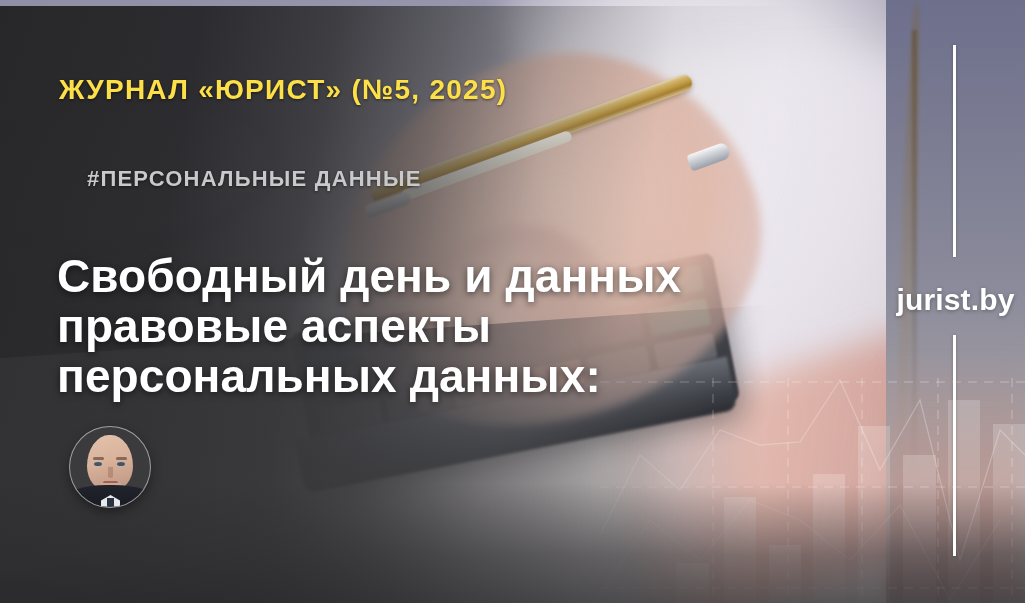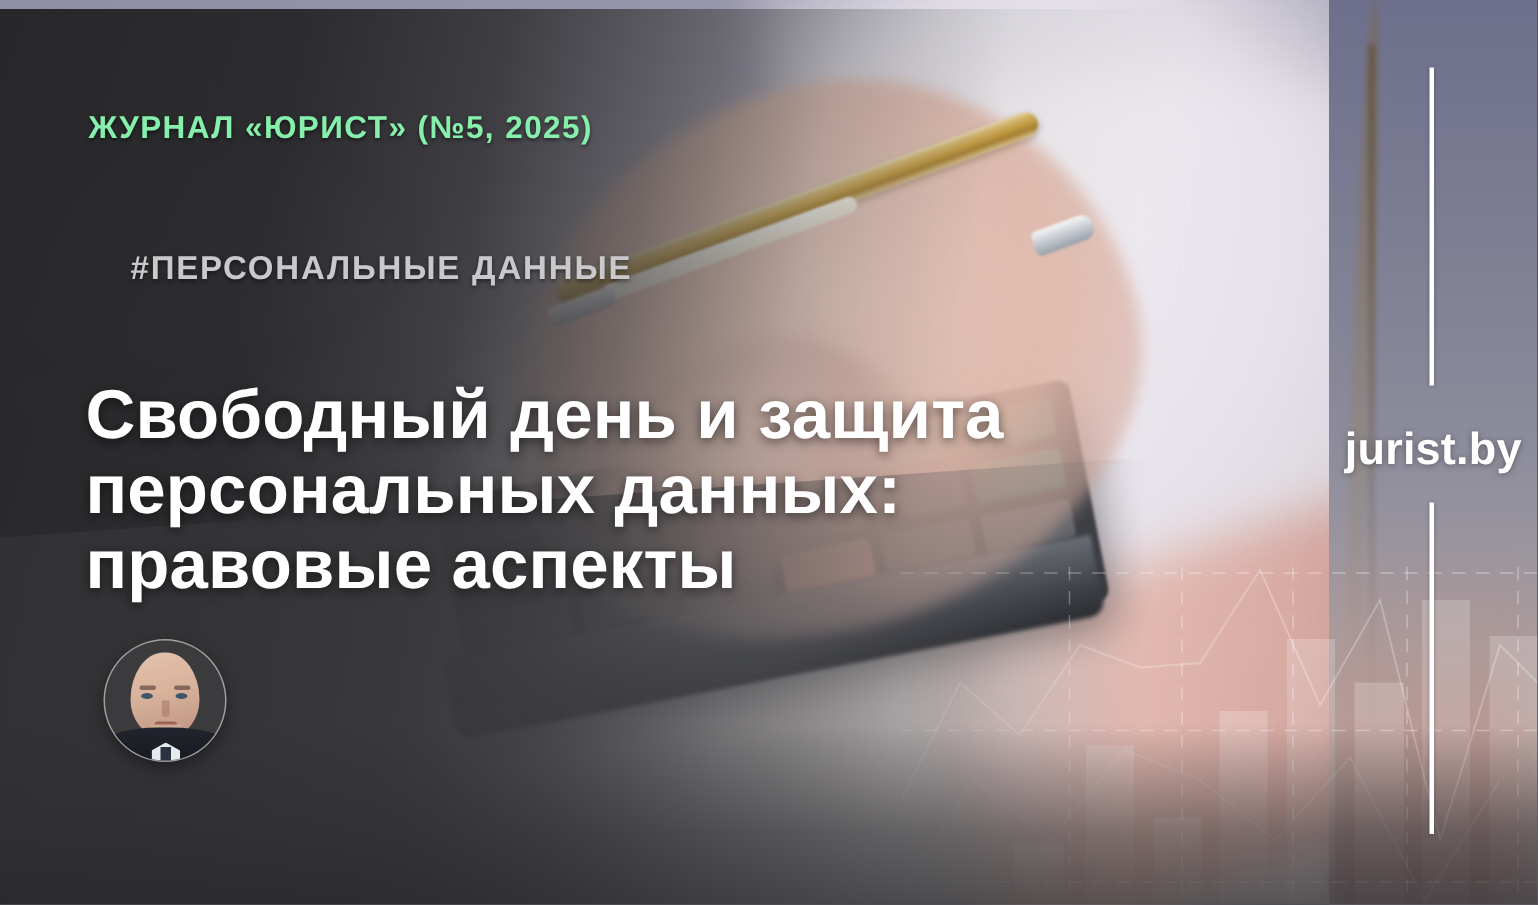--- a/index.html
+++ b/index.html
@@ -167,22 +167,22 @@
     background:linear-gradient(96deg,rgba(50,50,53,.92) 0%,rgba(55,55,58,.85) 35%,rgba(70,70,74,.45) 62%,rgba(90,90,94,0) 88%);
     transform:rotate(-4deg);
   }
 
   
   .content{position:absolute;inset:0;}
 
   .kicker{
     position:absolute;left:59px;top:74px;
     font-family:"Liberation Sans Narrow","Liberation Sans",sans-serif;
-    font-weight:700;font-size:21px;letter-spacing:.045em;
-    color:#86efac;white-space:nowrap;
+    font-weight:700;font-size:28px;letter-spacing:.045em;
+    color:#fde047;white-space:nowrap;
     text-shadow:0 1px 3px rgba(0,0,0,.55);
   }
 
   .hashtag{
     position:absolute;left:59px;top:166px;
     font-family:"Liberation Sans Narrow","Liberation Sans",sans-serif;
     font-weight:700;font-size:22px;letter-spacing:.055em;
     color:#c9c9cb;white-space:nowrap;
     text-shadow:0 1px 3px rgba(0,0,0,.5);
     margin-left:28px;
@@ -412,23 +412,23 @@
   <div class="scrim-diag"></div>
   <div class="scrim-bottom"></div>
 
   <div class="content">
 
     <div class="kicker">ЖУРНАЛ «ЮРИСТ» (№5, 2025)</div>
 
     <div class="hashtag">#ПЕРСОНАЛЬНЫЕ ДАННЫЕ</div>
 
     <h1 class="headline">
-      <span class="hl-line">Свободный день и защита</span>
+      <span class="hl-line">Свободный день и данных</span>
+      <span class="hl-line">правовые аспекты</span>
       <span class="hl-line">персональных данных:</span>
-      <span class="hl-line">правовые аспекты</span>
     </h1>
 
     <div class="author">
       <div class="avatar">
         <div class="face"></div>
         <div class="brow l"></div>
         <div class="brow r"></div>
         <div class="eye l"></div>
         <div class="eye r"></div>
         <div class="nose"></div>

